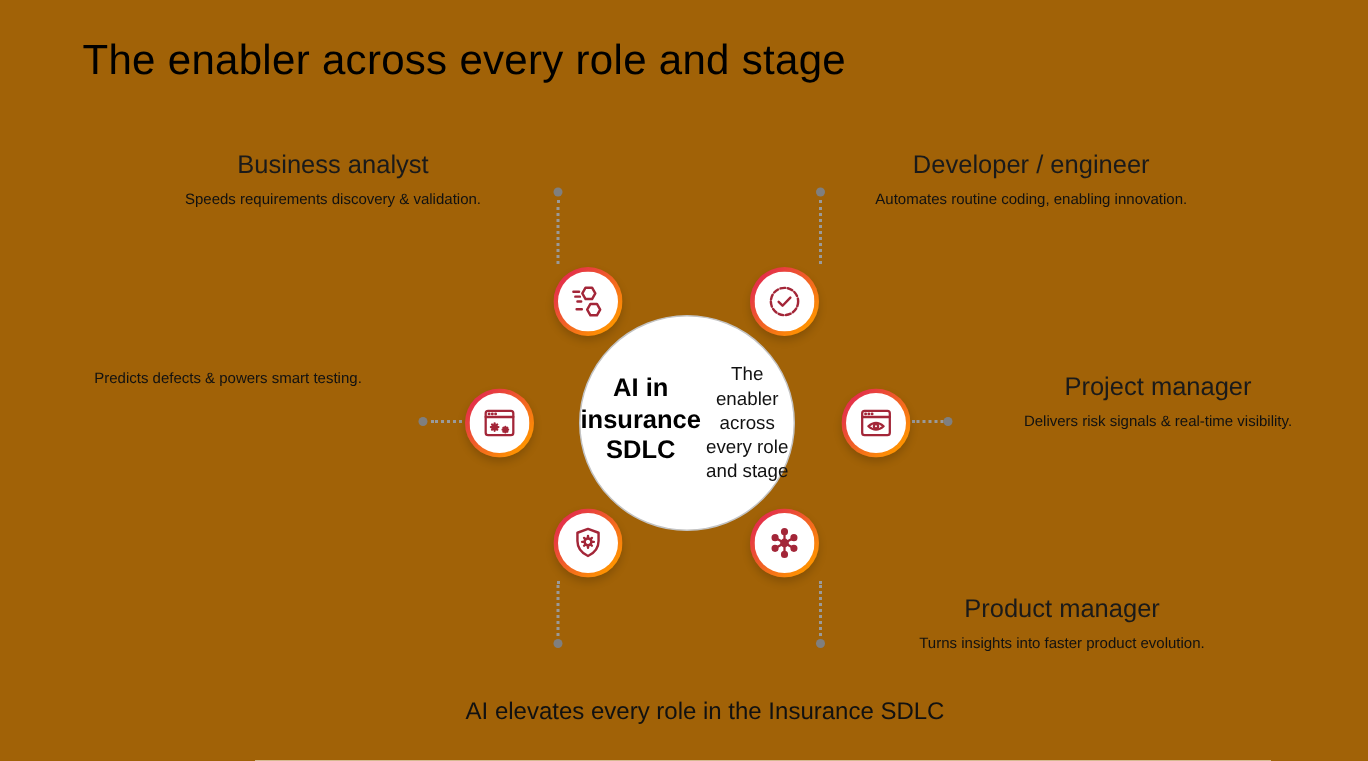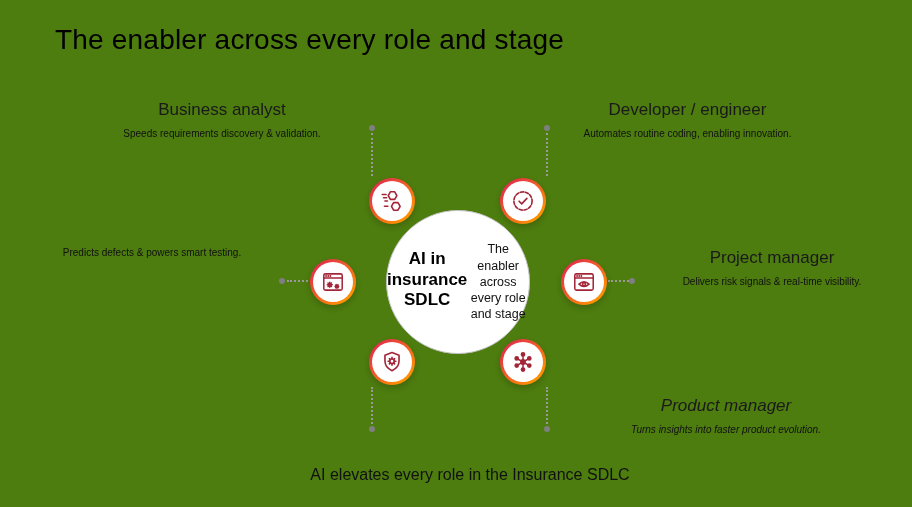--- a/index.html
+++ b/index.html
@@ -3,21 +3,21 @@
 <meta charset="utf-8">
 <style>
   * { box-sizing: border-box; }
   html, body { margin: 0; padding: 0; background: #ffffff; }
   body { font-family: "Liberation Sans", sans-serif; }
 
   .canvas {
     position: relative;
     width: 912px;
     height: 507px;
-    background: #4d7c0f;
+    background: #a16207;
     overflow: hidden;
     padding-left: 21px;
   }
 
   .page-title {
     position: absolute;
     left: 55px;
     top: 24px;
     font-size: 28px;
     font-weight: 400;
@@ -40,21 +40,21 @@
     color: #111111;
   }
   .align-right { text-align: center; }
   .align-left  { text-align: center; }
 
   .r-ba    { right: 570px; top: 100px; width: 240px; }
   .r-dev   { left: 580px;  top: 100px; width: 215px; }
   .r-qa    { right: 660px; top: 246px; width: 200px; }
   .r-pm    { left: 668px;  top: 248px; width: 208px; }
   .r-tl    { right: 570px; top: 396px; width: 250px; }
-  .r-prodm { left: 580px;  top: 396px; width: 292px; font-style: italic; }
+  .r-prodm { left: 562px;  top: 396px; width: 292px; }
 
   
   .center-circle {
     position: absolute;
     left: 386px; top: 210px;
     width: 144px; height: 144px;
     border-radius: 50%;
     border: 1.5px solid #c3c3c3;
     background: #ffffff;
     display: flex;

